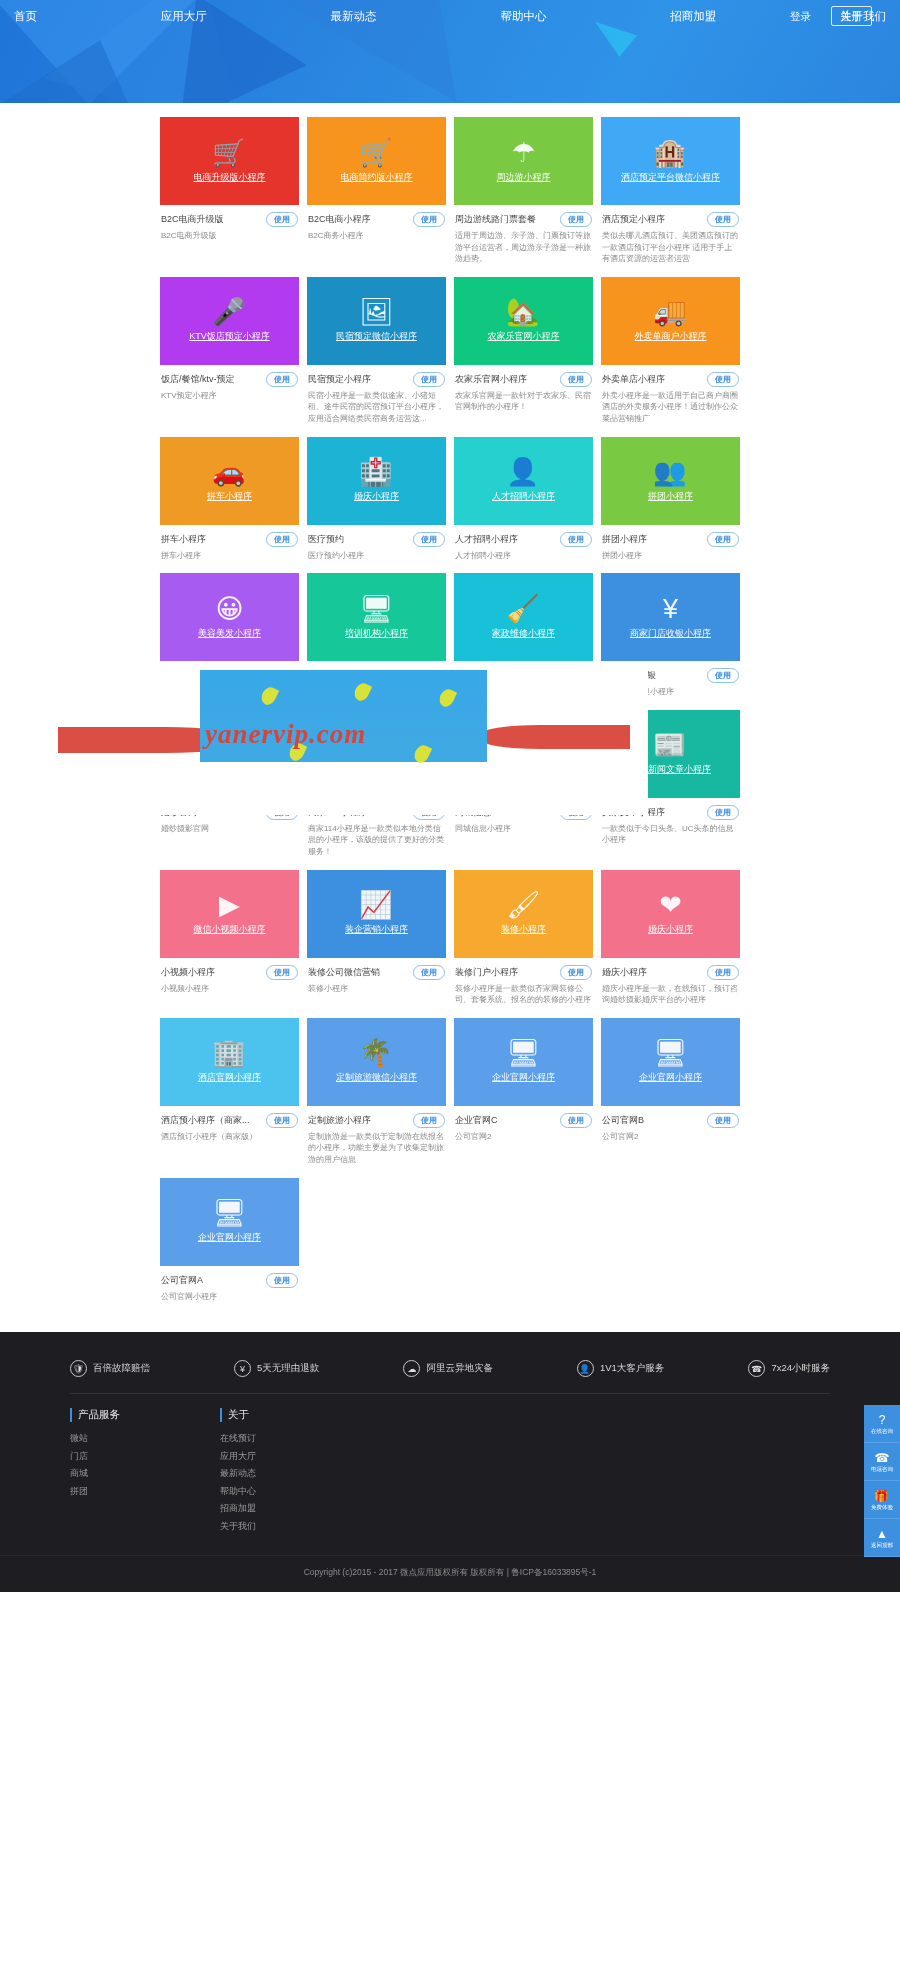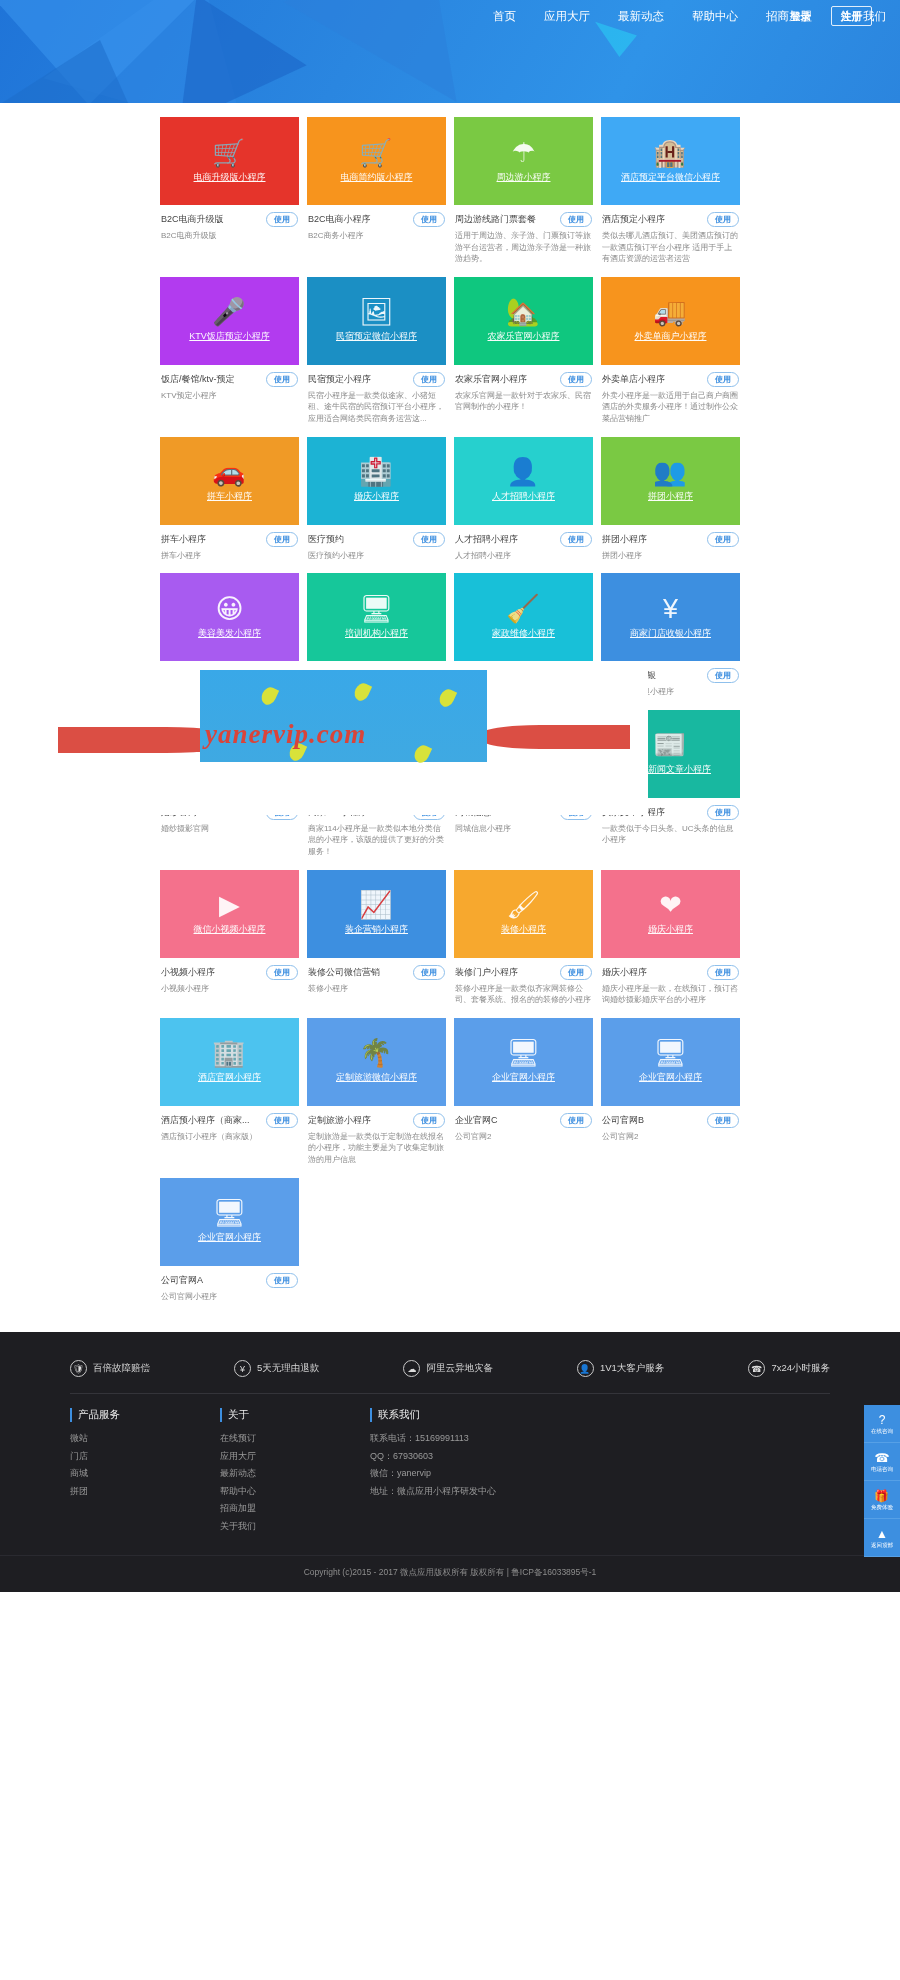--- a/index.html
+++ b/index.html
@@ -34,31 +34,31 @@
         border-top: 26px solid #29d1f5; transform: rotate(18deg); opacity:.95;}
   .p5 { left: 300px; top: -60px; width: 0; height: 0;
         border-left: 100px solid transparent; border-right: 100px solid transparent;
         border-bottom: 120px solid #2b7fdb; transform: rotate(30deg); opacity:.5;}
   .p6 { left: -40px; top: 40px; width: 0; height: 0;
         border-left: 140px solid transparent; border-right: 40px solid transparent;
         border-bottom: 90px solid #1e6ecb; opacity:.45;}
 
   .nav {
     position: relative; z-index: 5;
-    display: flex; align-items: center; justify-content: flex-end;
+    display: flex; align-items: center; justify-content: space-between;
     height: 32px; 
   }
   .nav a {
     color: #fff; font-size: 11.5px; text-decoration: none;
     margin: 0 14px; line-height: 20px; white-space: nowrap;
   }
   .nav-btns { position: absolute; right: 28px; top: 6px; display: flex; gap: 10px; }
   .nav-btn {
     color: #fff; font-size: 10.5px; border: 1px solid rgba(255,255,255,.85);
-    padding: 2px 9px; border-radius: 2px; line-height: 14px; white-space: nowrap; font-weight: bold;
+    padding: 2px 9px; border-radius: 2px; line-height: 14px; white-space: nowrap;
   }
   .nav-btn.plain { border-color: transparent; }
   .hero-title {
     position: relative; z-index: 5;
     text-align: center; color: #fff;
     font-size: 22px; letter-spacing: 2px;
     margin-top: 14px;
   }
 
   
@@ -539,29 +539,20 @@
       </div>
       <div class="col">
         <h4>关于</h4>
         <ul id="col1">
             <li>在线预订</li>
             <li>应用大厅</li>
             <li>最新动态</li>
             <li>帮助中心</li>
             <li>招商加盟</li>
             <li>关于我们</li>
-          </ul>
-      </div>
-      <div class="col wide">
-        <h4>联系我们</h4>
-        <ul id="col2">
-            <li>联系电话：15169991113</li>
-            <li>QQ：67930603</li>
-            <li>微信：yanervip</li>
-            <li>地址：微点应用小程序研发中心</li>
           </ul>
       </div>
     </div>
     <div class="copy">Copyright (c)2015 - 2017 微点应用版权所有 版权所有 | 鲁ICP备16033895号-1</div>
   </div>
 
   <div class="floatbar" id="floatbar">
       <div class="fb">
         <span class="g">?</span>
         <span class="t">在线咨询</span>

